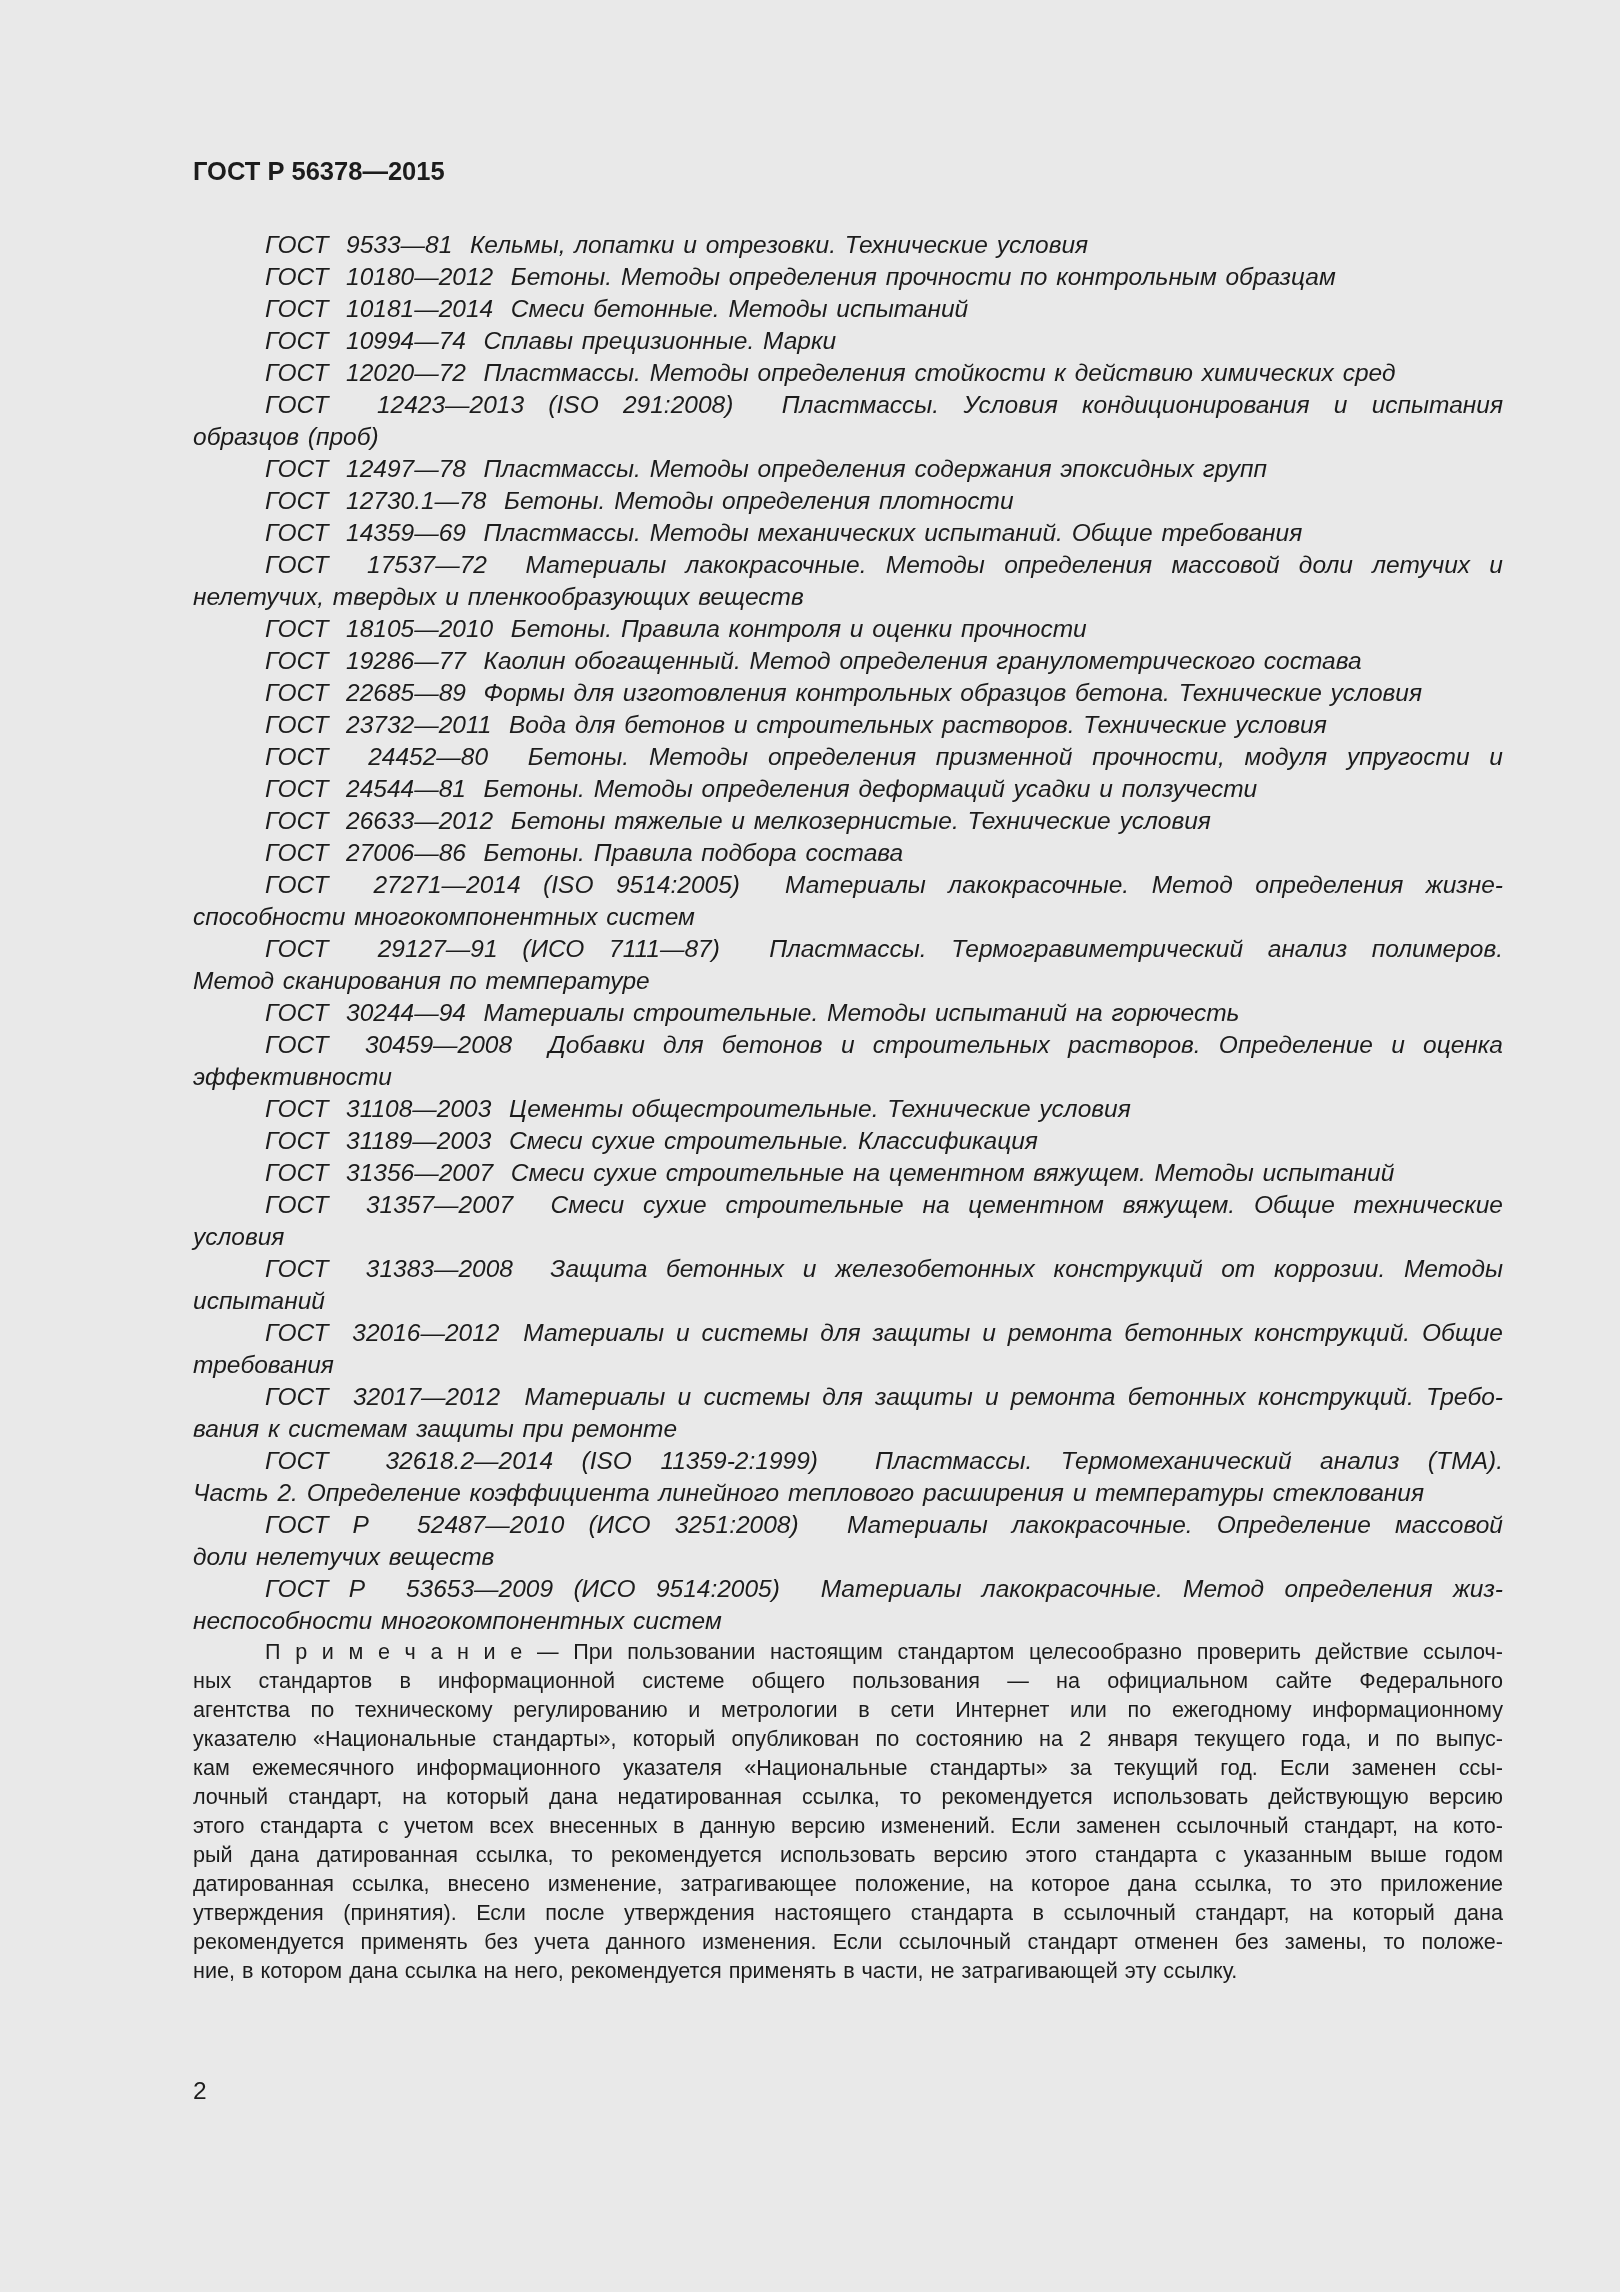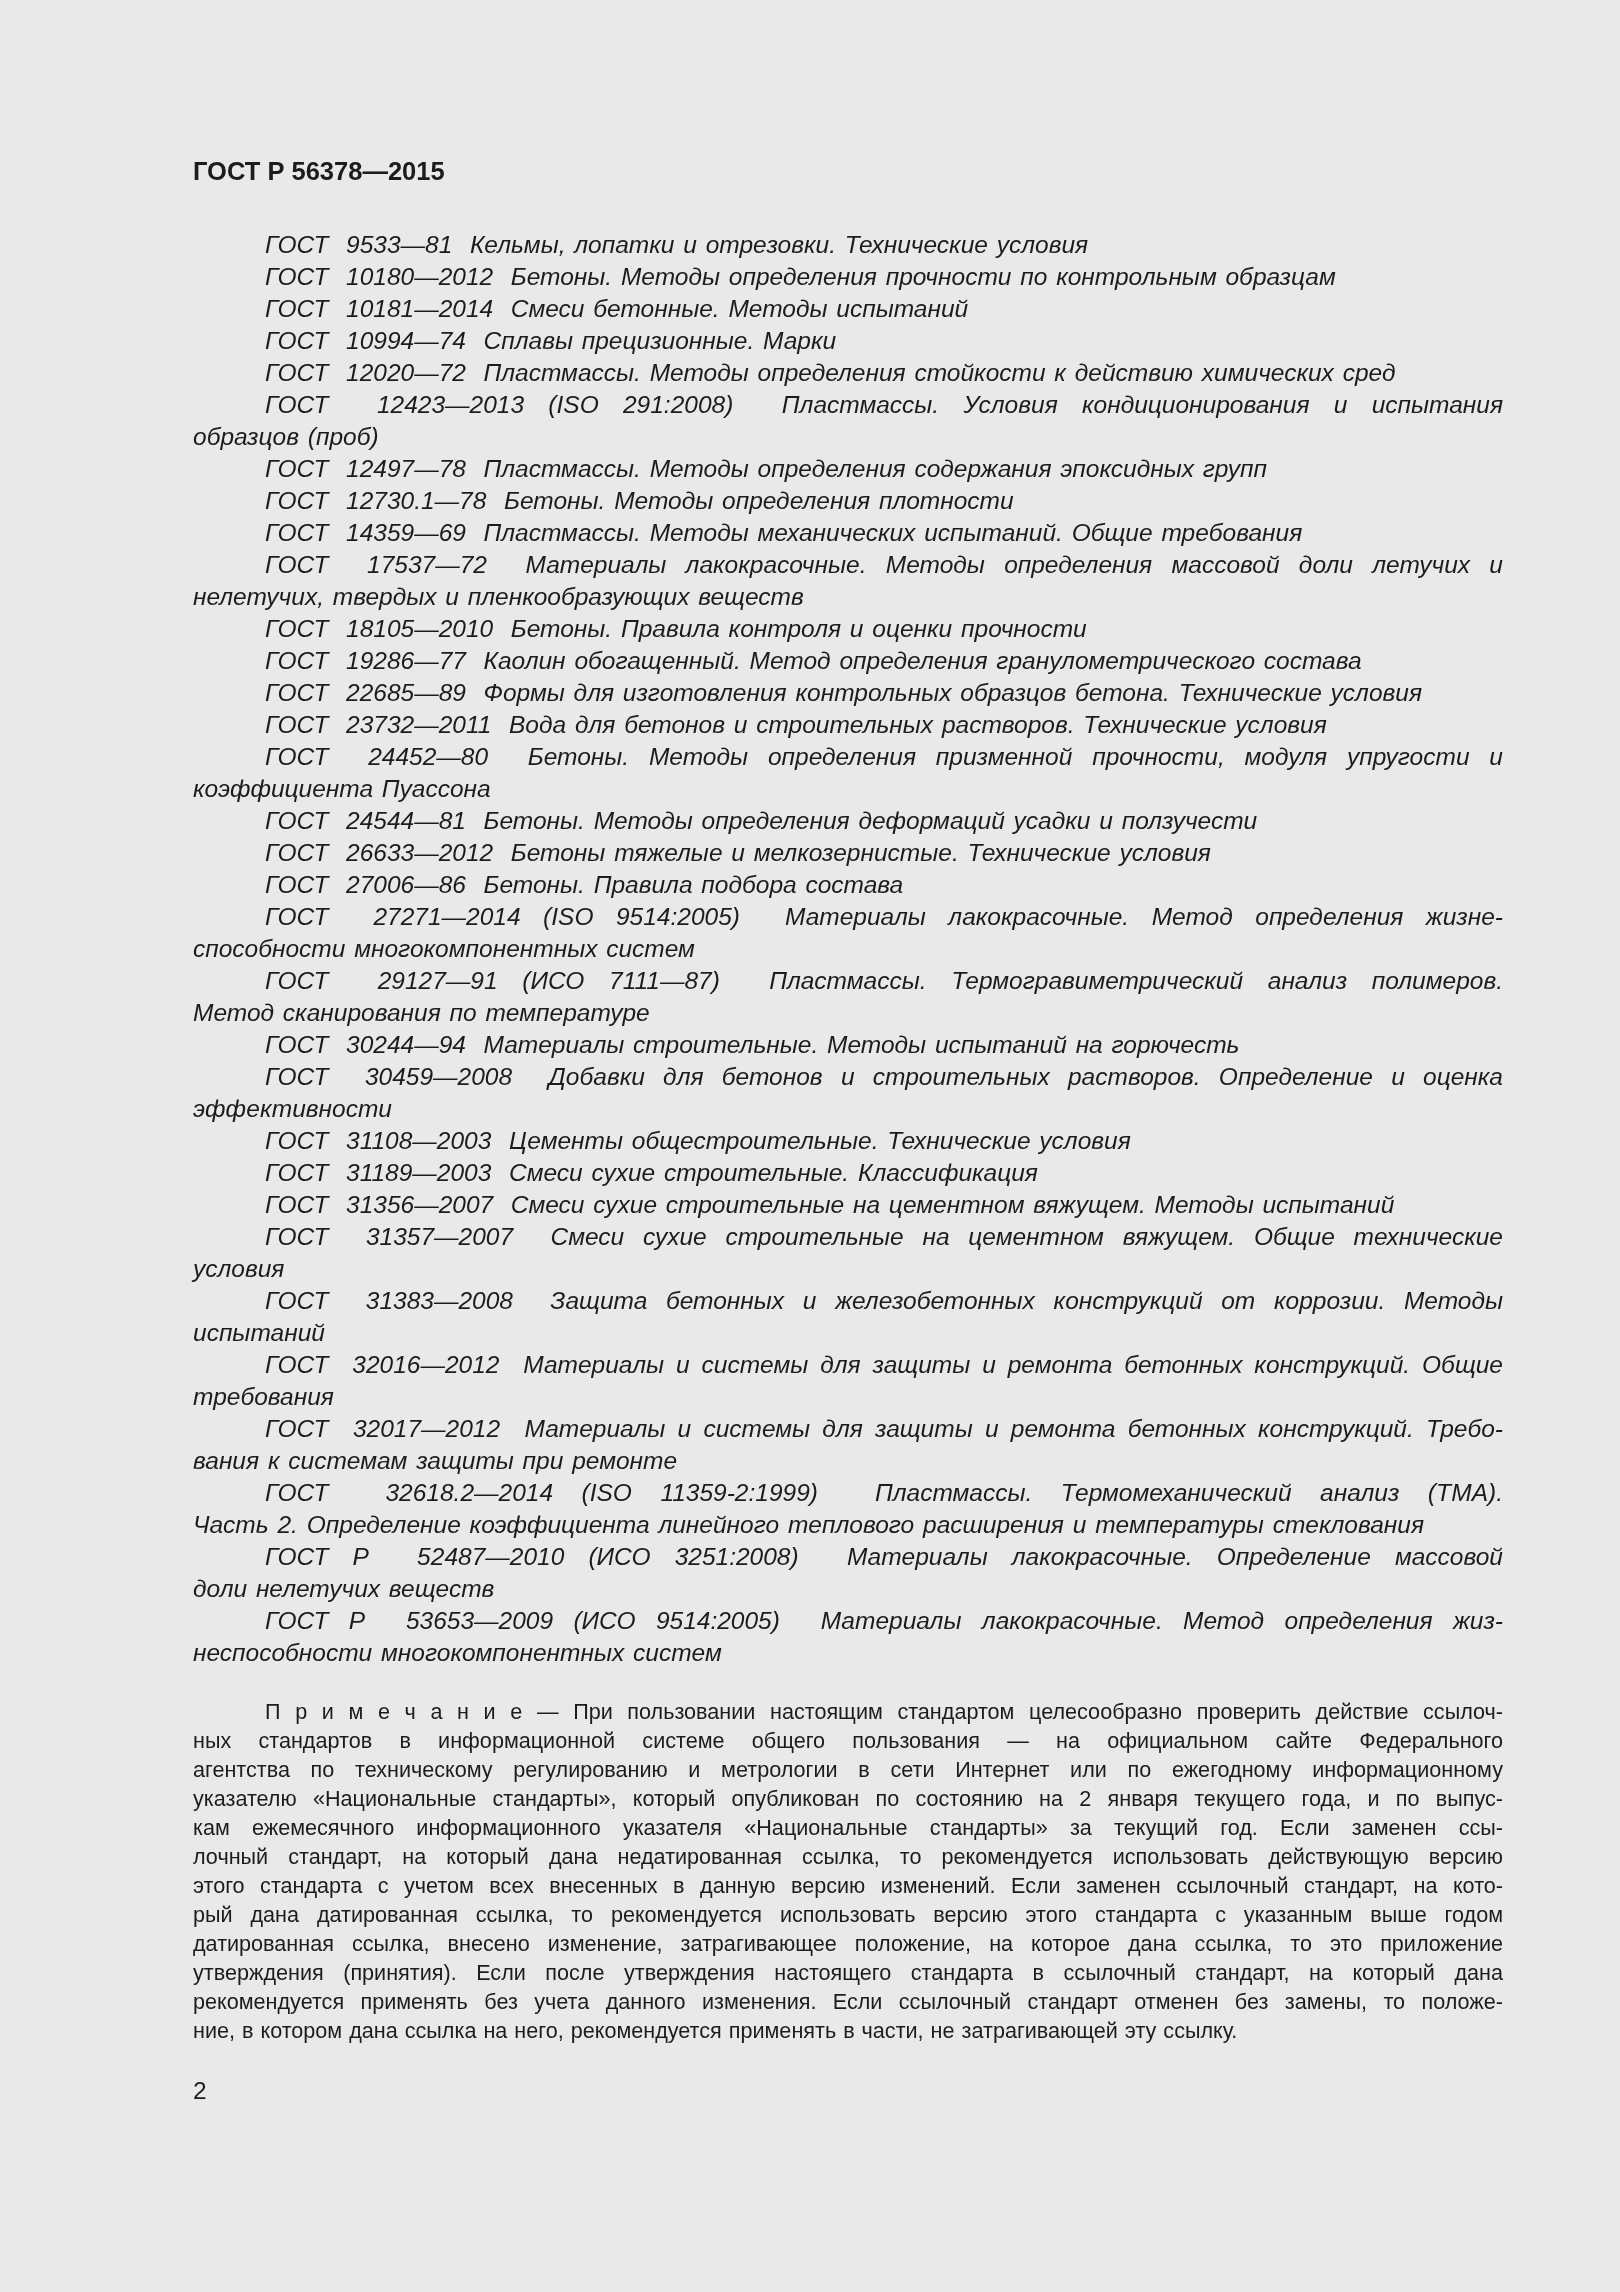--- a/index.html
+++ b/index.html
@@ -20,21 +20,21 @@
     position: absolute; left: 193px; top: 229px; width: 1310px;
   }
   .tline {
     font-size: 24.5px; line-height: 32px;
     text-align: left; word-spacing: 2px;
     white-space: normal;
     font-style: italic;
   }
   .tline.indent { padding-left: 72px; }
   .tline.fill { text-align: justify; text-align-last: justify; }
-  .note-block { margin-top: 28px; }
+  .note-block { }
   .note-line {
     font-size: 21.6px; line-height: 29px;
     text-align: left; word-spacing: 1px;
   }
   .note-line.indent { padding-left: 72px; }
   .note-line.fill { text-align: justify; text-align-last: justify; }
   .page-number {
     position: absolute; left: 193px; top: 2077px;
     font-size: 24.5px;
   }
@@ -57,21 +57,20 @@
         <div class="tline indent">ГОСТ&nbsp; 12497—78&nbsp; Пластмассы. Методы определения содержания эпоксидных групп</div>
         <div class="tline indent">ГОСТ&nbsp; 12730.1—78&nbsp; Бетоны. Методы определения плотности</div>
         <div class="tline indent">ГОСТ&nbsp; 14359—69&nbsp; Пластмассы. Методы механических испытаний. Общие требования</div>
         <div class="tline indent fill">ГОСТ&nbsp; 17537—72&nbsp; Материалы лакокрасочные. Методы определения массовой доли летучих и</div>
         <div class="tline">нелетучих, твердых и пленкообразующих веществ</div>
         <div class="tline indent">ГОСТ&nbsp; 18105—2010&nbsp; Бетоны. Правила контроля и оценки прочности</div>
         <div class="tline indent">ГОСТ&nbsp; 19286—77&nbsp; Каолин обогащенный. Метод определения гранулометрического состава</div>
         <div class="tline indent">ГОСТ&nbsp; 22685—89&nbsp; Формы для изготовления контрольных образцов бетона. Технические условия</div>
         <div class="tline indent">ГОСТ&nbsp; 23732—2011&nbsp; Вода для бетонов и строительных растворов. Технические условия</div>
         <div class="tline indent fill">ГОСТ&nbsp; 24452—80&nbsp; Бетоны. Методы определения призменной прочности, модуля упругости и</div>
-        <div class="tline">коэффициента Пуассона</div>
         <div class="tline indent">ГОСТ&nbsp; 24544—81&nbsp; Бетоны. Методы определения деформаций усадки и ползучести</div>
         <div class="tline indent">ГОСТ&nbsp; 26633—2012&nbsp; Бетоны тяжелые и мелкозернистые. Технические условия</div>
         <div class="tline indent">ГОСТ&nbsp; 27006—86&nbsp; Бетоны. Правила подбора состава</div>
         <div class="tline indent fill">ГОСТ&nbsp; 27271—2014 (ISO 9514:2005)&nbsp; Материалы лакокрасочные. Метод определения жизне-</div>
         <div class="tline">способности многокомпонентных систем</div>
         <div class="tline indent fill">ГОСТ&nbsp; 29127—91 (ИСО 7111—87)&nbsp; Пластмассы. Термогравиметрический анализ полимеров.</div>
         <div class="tline">Метод сканирования по температуре</div>
         <div class="tline indent">ГОСТ&nbsp; 30244—94&nbsp; Материалы строительные. Методы испытаний на горючесть</div>
         <div class="tline indent fill">ГОСТ&nbsp; 30459—2008&nbsp; Добавки для бетонов и строительных растворов. Определение и оценка</div>
         <div class="tline">эффективности</div>

